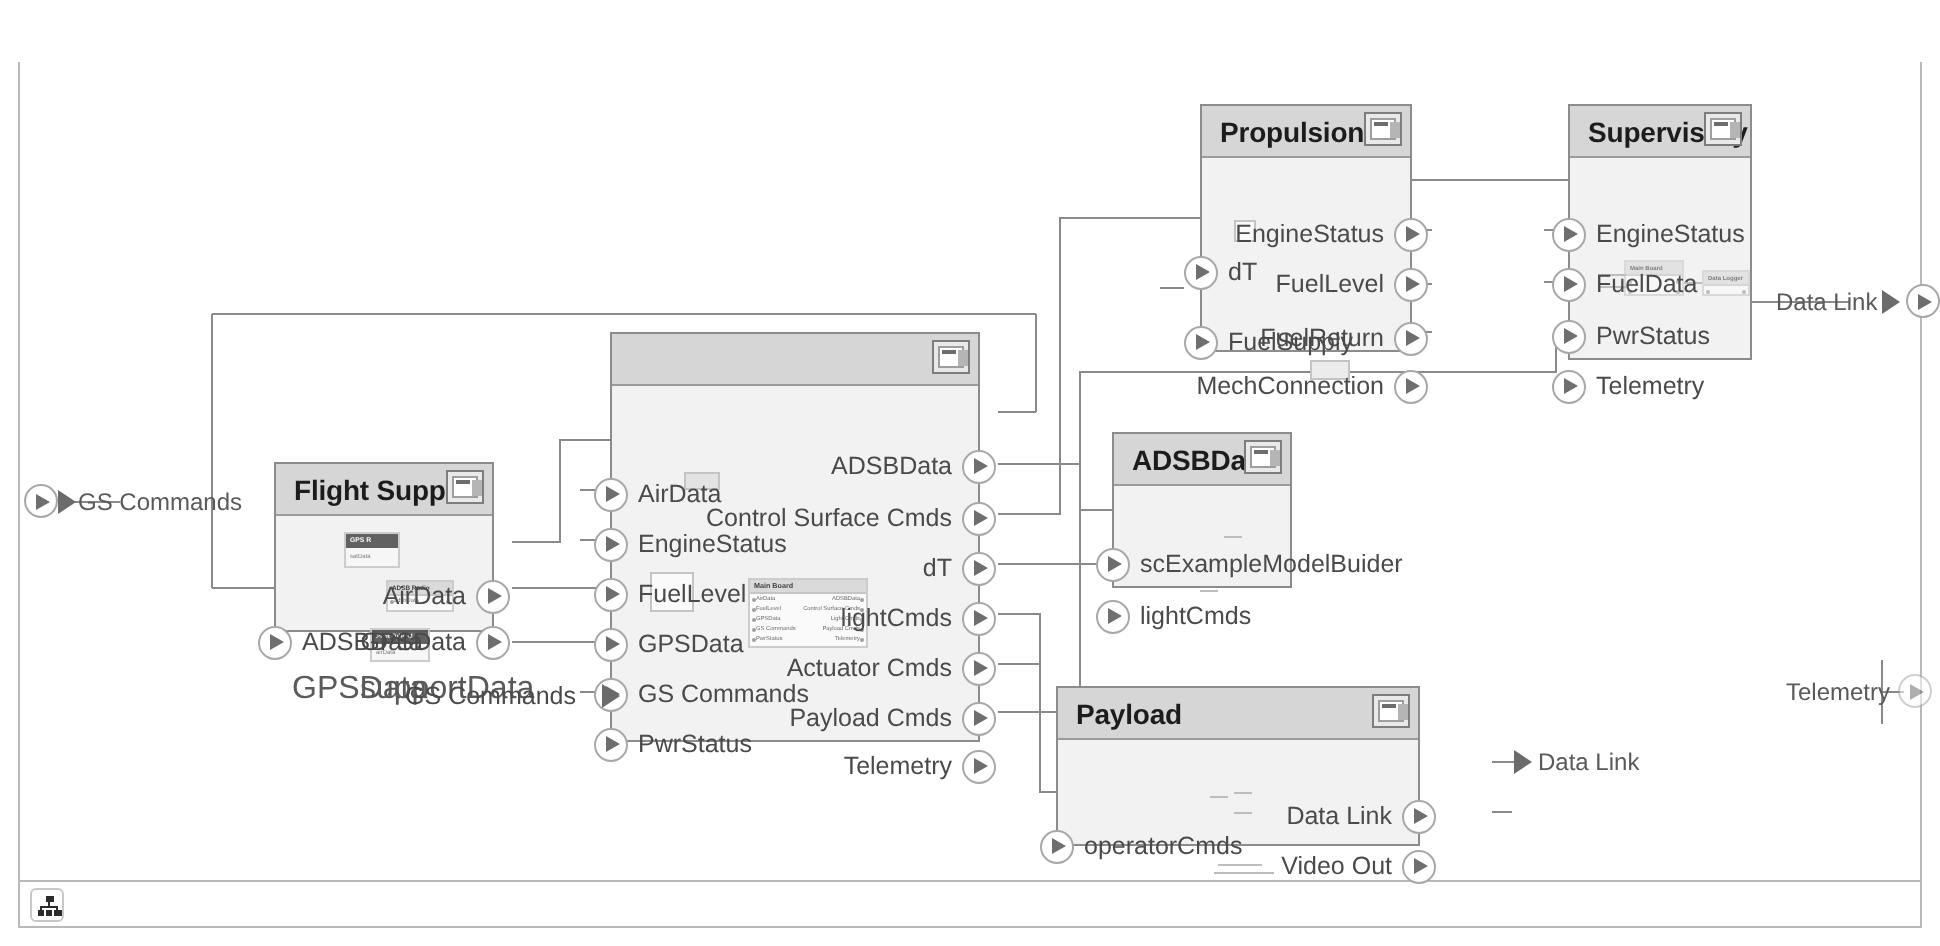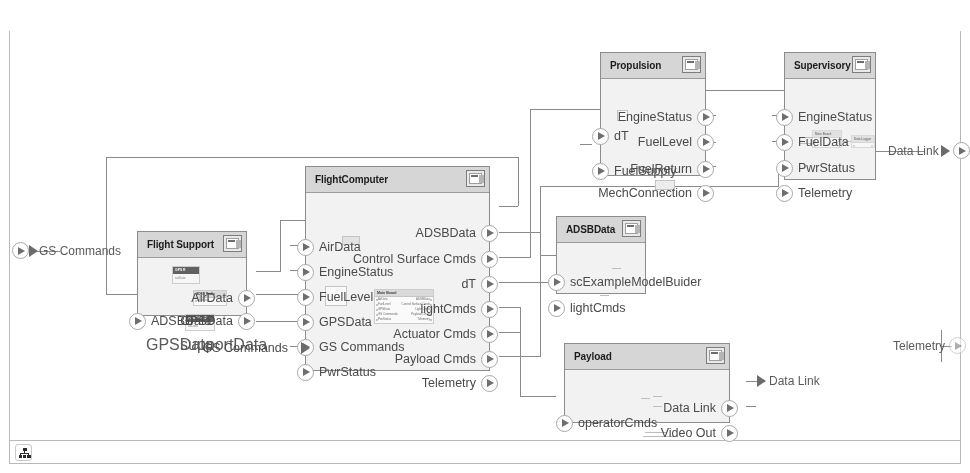--- a/index.html
+++ b/index.html
@@ -39,21 +39,21 @@
   .block{
     position:absolute;box-sizing:border-box;
     background:#f2f2f2;border:1px solid #8c8c8c;
     box-shadow:0 0 0 0 rgba(0,0,0,0);
   }
   .block .bhead{
     position:relative;height:26px;background:#d6d6d6;border-bottom:1px solid #9b9b9b;
     display:flex;align-items:center;box-sizing:border-box;
   }
   .block .btitle{
-    font-size:10px;font-weight:bold;color:#1c1c1c;padding-left:9px;
+    font-size:14px;font-weight:bold;color:#1c1c1c;padding-left:9px;
     white-space:nowrap;letter-spacing:-.1px;
   }
   .badge{
     position:absolute;right:4px;top:3px;width:19px;height:17px;
     background:#e9e9e9;border:1px solid #7d7d7d;box-sizing:border-box;
   }
   .badge i{
     position:absolute;left:2px;top:2px;right:2px;bottom:2px;
     background:#ffffff;border:1px solid #9e9e9e;box-sizing:border-box;
     display:block;
@@ -239,21 +239,20 @@
     <span class="pmark" style="margin-left:4px;opacity:.55;"></span>
   </div>
 
   <div class="extport" style="left:757px;top:372px;">
     <span class="arrowR"></span>
     <span class="elabel" style="margin-left:2px;">Data Link</span>
   </div>
 
   <div class="block" style="left:305px;top:166px;width:185px;height:205px;">
     <div class="bhead">
-      <span class="btitle">FlightComputer</span>
       <span class="badge">
           <i></i>
         </span>
     </div>
     <div class="bbody">
 
       <div class="thumb" style="left:68px;top:96px;width:60px;height:35px;">
         <div class="th">Main Board</div>
         <div class="trow">
           <span>AirData</span>
@@ -488,21 +487,21 @@
         <span class="pmark"></span>
         <span class="plabel">scExampleModelBuider</span>
       </div>
       <div class="port in" style="left:0;top:57px;">
         <span class="pmark"></span>
         <span class="plabel">lightCmds</span>
       </div>
     </div>
   </div>
 
-  <div class="block" style="left:564px;top:343px;width:166px;height:80px;">
+  <div class="block" style="left:528px;top:343px;width:182px;height:80px;">
     <div class="bhead">
       <span class="btitle">Payload</span>
       <span class="badge">
           <i></i>
         </span>
     </div>
     <div class="bbody">
       <div class="ghostline" style="left:76px;top:28px;width:9px;"></div>
       <div class="ghostline" style="left:88px;top:26px;width:9px;"></div>
       <div class="ghostline" style="left:88px;top:36px;width:9px;"></div>

